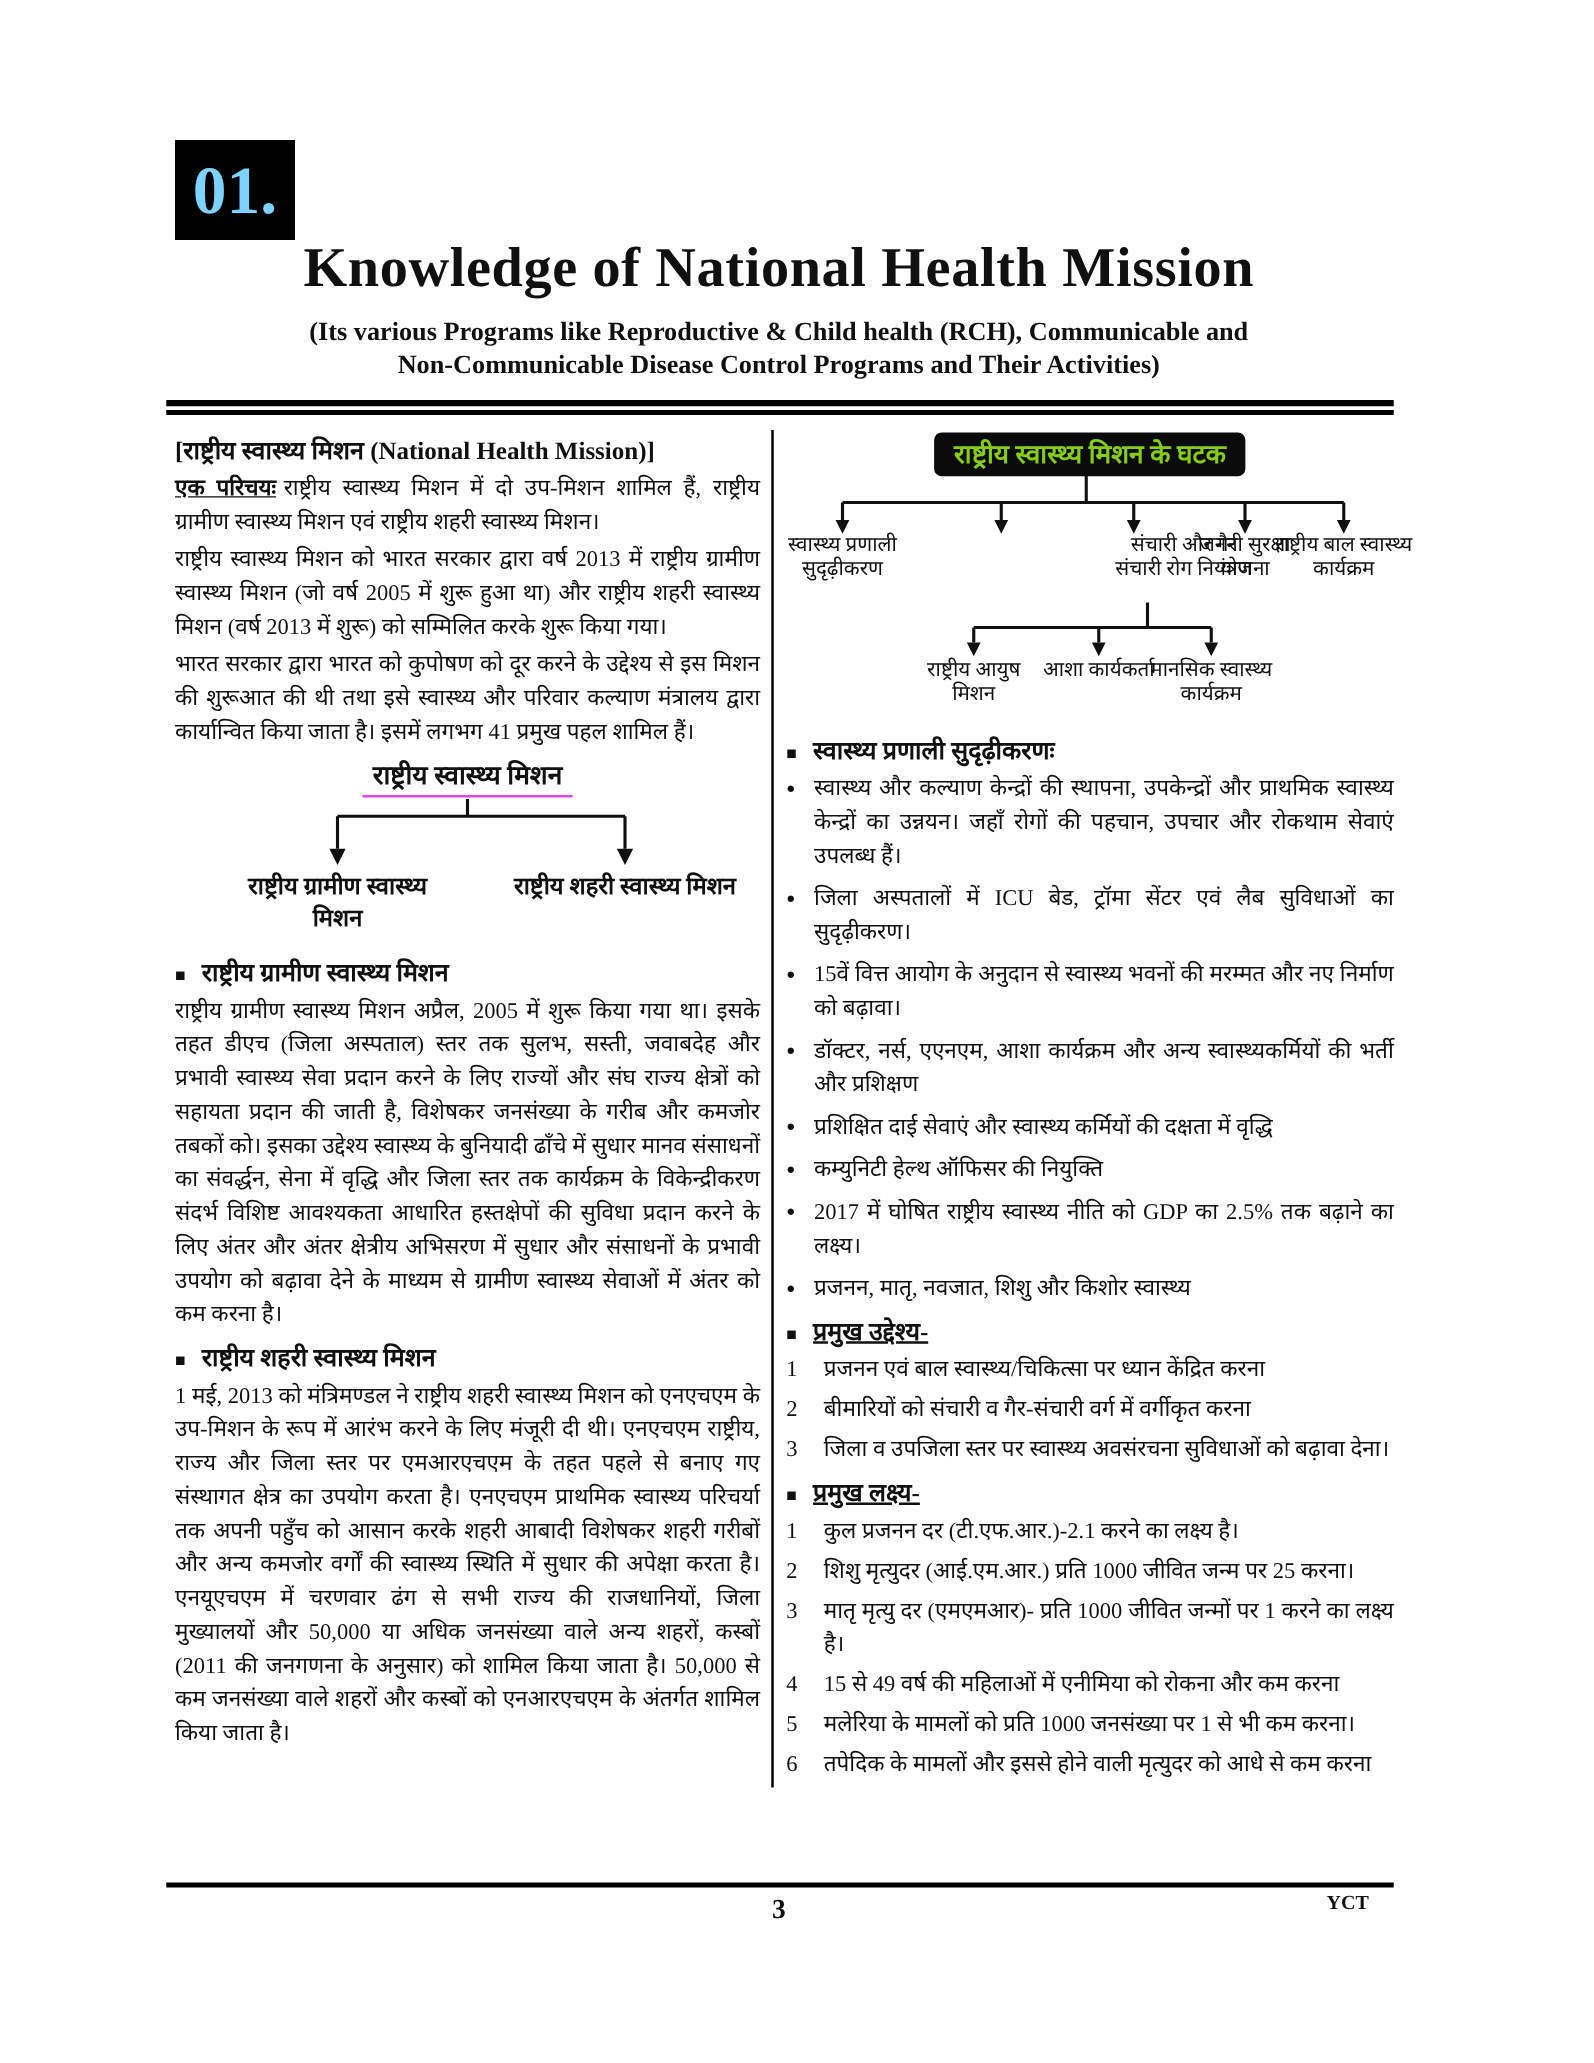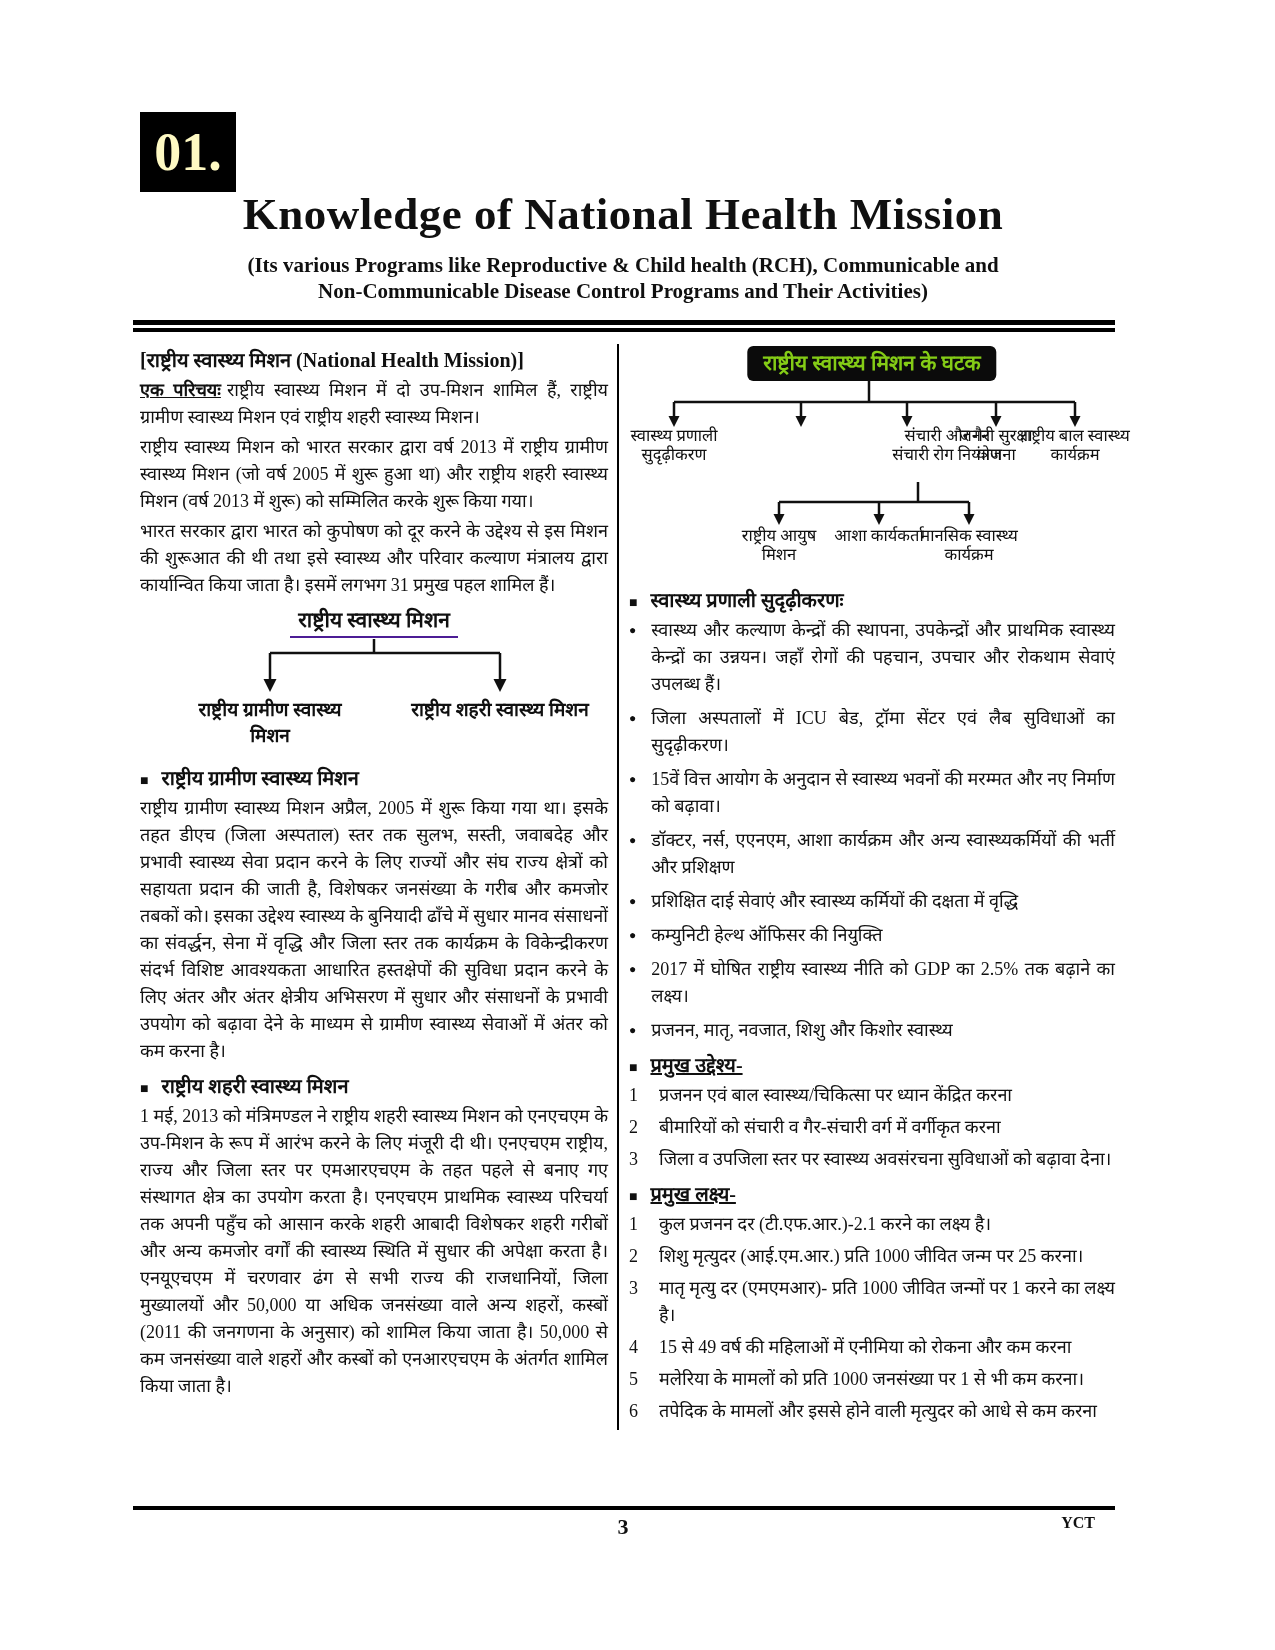--- a/index.html
+++ b/index.html
@@ -6,21 +6,21 @@
   body{
     width:1275px;height:1650px;background:#ffffff;color:#101010;
     font-family:"Liberation Serif","DejaVu Serif",serif;
     -webkit-font-smoothing:antialiased;
   }
   .page{position:relative;width:1275px;height:1650px;overflow:hidden;background:#fff;}
 
   
   .chapter-box{
     position:absolute;left:140px;top:112px;width:96px;height:80px;
-    background:#000;color:#fef9c3;display:flex;align-items:center;justify-content:center;
+    background:#000;color:#7dd3fc;display:flex;align-items:center;justify-content:center;
     font-size:54px;font-weight:bold;
   }
   .title{
     position:absolute;left:133px;top:188px;width:980px;text-align:center;
     font-size:45px;font-weight:bold;letter-spacing:.5px;white-space:nowrap;
   }
   .subtitle{
     position:absolute;left:133px;top:252px;width:980px;text-align:center;
     font-size:21px;font-weight:bold;line-height:26px;
   }
@@ -46,21 +46,21 @@
   .bullet-item{display:flex;gap:15px;margin:0 0 7px;}
   .b-marker{font-size:12px;line-height:27px;flex:0 0 auto;}
   .b-text{flex:1;font-size:18px;line-height:27px;text-align:justify;}
 
   .num-item{display:flex;gap:10px;margin:0 0 5px;}
   .n{width:20px;flex:0 0 auto;font-size:18px;line-height:27px;}
   .t{flex:1;font-size:18px;line-height:27px;text-align:justify;}
 
   
   .mini-chart{position:relative;height:152px;margin:6px 0 2px;text-align:center;}
-  .mini-root{display:inline-block;font-weight:bold;font-size:21px;border-bottom:2px solid #4c1d95;padding:0 8px 3px;}
+  .mini-root{display:inline-block;font-weight:bold;font-size:21px;border-bottom:2px solid #d946ef;padding:0 8px 3px;}
   .mini-svg{position:absolute;left:0;top:34px;}
   .mini-label{position:absolute;width:180px;transform:translateX(-50%);text-align:center;
     font-weight:bold;font-size:19px;line-height:26px;}
   .mini-label.l{left:130px;top:92px;}
   .mini-label.r{left:360px;top:92px;}
 
   
   .flowchart{position:relative;height:232px;margin:2px 0 8px;}
   .fc-title{
     position:absolute;left:50%;transform:translateX(-50%);top:0;
@@ -103,21 +103,21 @@
 
     <div class="col-left">
 
       <div class="lead-head">[राष्ट्रीय स्वास्थ्य मिशन (National Health Mission)]</div>
 
       <p class="para">
         <span class="intro-label">एक परिचयः</span><span>राष्ट्रीय स्वास्थ्य मिशन में दो उप-मिशन शामिल हैं, राष्ट्रीय ग्रामीण स्वास्थ्य मिशन एवं राष्ट्रीय शहरी स्वास्थ्य मिशन।</span>
       </p>
 
       <p class="para">राष्ट्रीय स्वास्थ्य मिशन को भारत सरकार द्वारा वर्ष 2013 में राष्ट्रीय ग्रामीण स्वास्थ्य मिशन (जो वर्ष 2005 में शुरू हुआ था) और राष्ट्रीय शहरी स्वास्थ्य मिशन (वर्ष 2013 में शुरू) को सम्मिलित करके शुरू किया गया।</p>
-      <p class="para">भारत सरकार द्वारा भारत को कुपोषण को दूर करने के उद्देश्य से इस मिशन की शुरूआत की थी तथा इसे स्वास्थ्य और परिवार कल्याण मंत्रालय द्वारा कार्यान्वित किया जाता है। इसमें लगभग 31 प्रमुख पहल शामिल हैं।</p>
+      <p class="para">भारत सरकार द्वारा भारत को कुपोषण को दूर करने के उद्देश्य से इस मिशन की शुरूआत की थी तथा इसे स्वास्थ्य और परिवार कल्याण मंत्रालय द्वारा कार्यान्वित किया जाता है। इसमें लगभग 41 प्रमुख पहल शामिल हैं।</p>
 
       <div class="mini-chart">
         <div class="mini-root">राष्ट्रीय स्वास्थ्य मिशन</div>
         <svg class="mini-svg" width="468" height="58" viewBox="0 0 468 58">
           <path d="M234 0 V14 M130 14 H360 M130 14 V40 M360 14 V40" fill="none" stroke="#101010" stroke-width="2.5"></path>
           <polygon points="123.5,40 136.5,40 130,53" fill="#101010"></polygon>
           <polygon points="353.5,40 366.5,40 360,53" fill="#101010"></polygon>
         </svg>
         <div class="mini-label l">राष्ट्रीय ग्रामीण स्वास्थ्य मिशन</div>
         <div class="mini-label r">राष्ट्रीय शहरी स्वास्थ्य मिशन</div>

